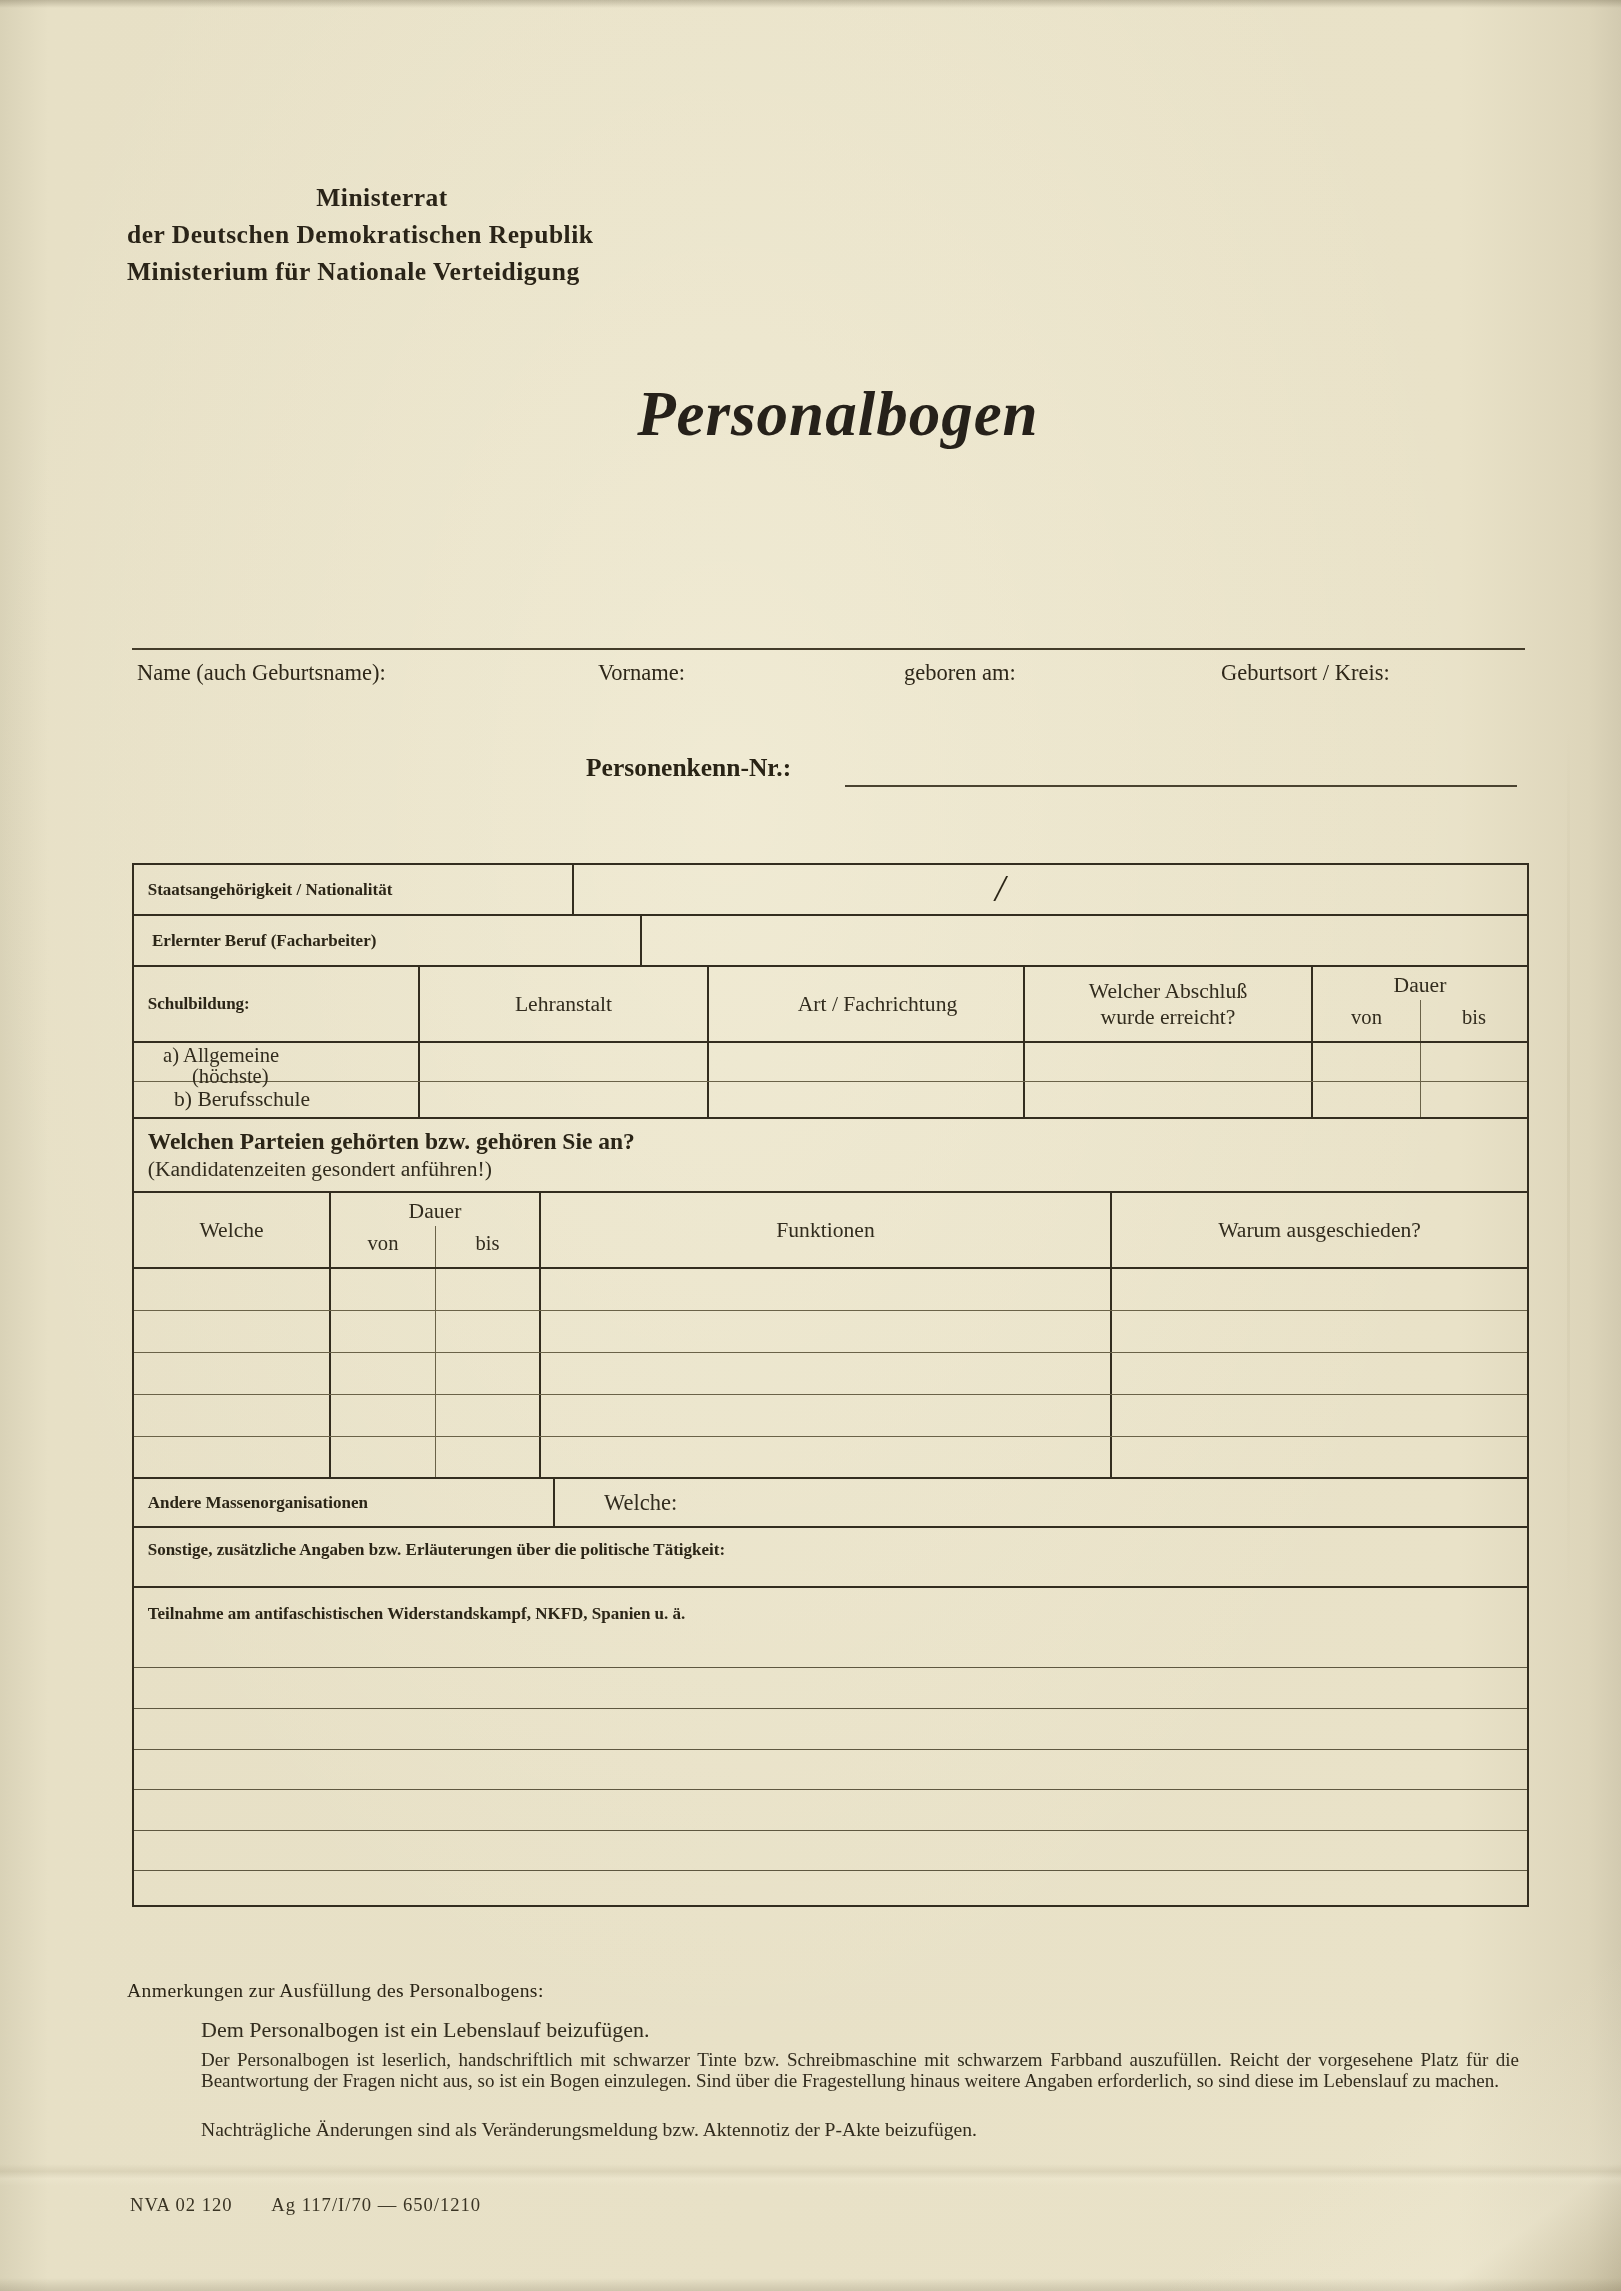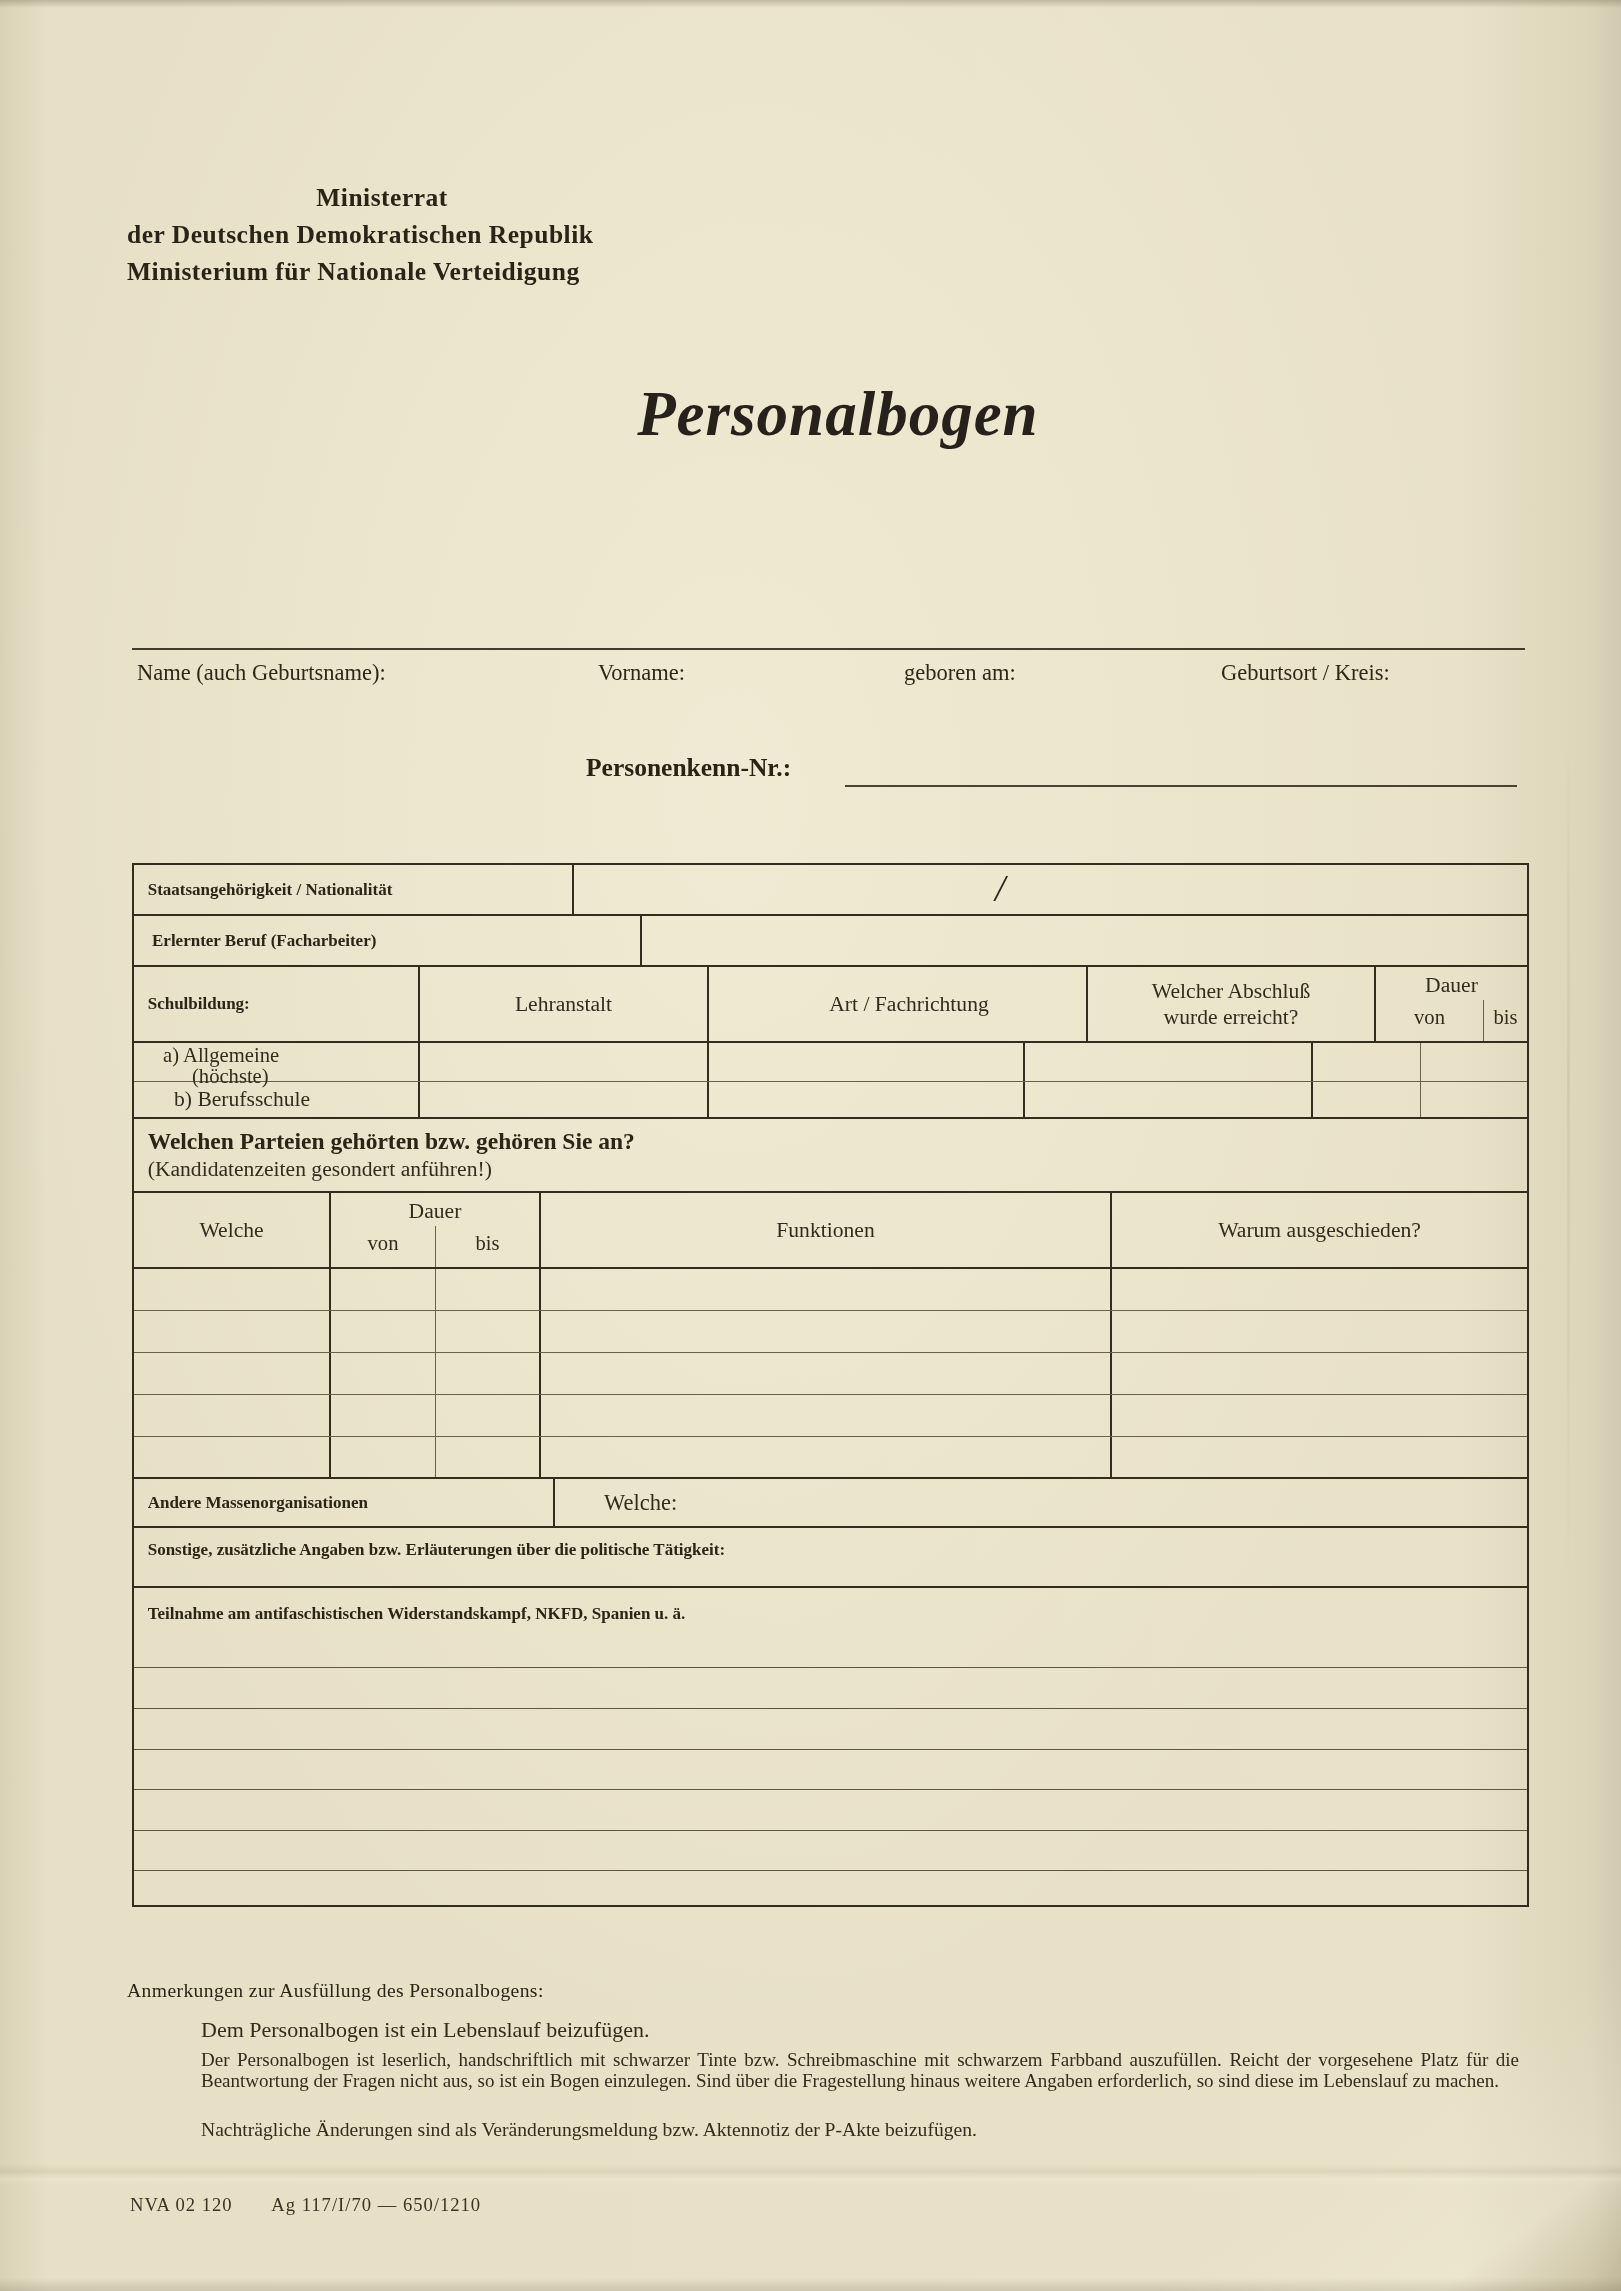--- a/index.html
+++ b/index.html
@@ -51,21 +51,21 @@
   .t-rowA .c-value{flex:1;position:relative;}
   .slash{position:absolute;left:421px;top:2px;font-size:37px;font-style:italic;color:#2b2517;}
 
   .t-rowB{height:51px;border-bottom:2.9px solid #332d1f;}
   .t-rowB .c-label{width:508px;border-right:2px solid #332d1f;padding-left:18px;}
   .t-rowB .c-value{flex:1;}
 
   .t-rowC{height:76px;border-bottom:2.9px solid #332d1f;}
   .t-rowC .c1{width:286px;border-right:2px solid #332d1f;padding-left:13.7px;}
   .t-rowC .c2{width:289px;border-right:2px solid #332d1f;justify-content:center;text-align:center;}
-  .t-rowC .c3{width:379px;border-right:2px solid #332d1f;justify-content:center;text-align:center;padding-left:23px;}
+  .t-rowC .c3{width:316px;border-right:2px solid #332d1f;justify-content:center;text-align:center;padding-left:23px;}
   .t-rowC .c4{width:288px;border-right:2.9px solid #332d1f;justify-content:center;text-align:center;flex-direction:column;line-height:26.5px;}
   .t-rowC .c5{flex:1;flex-direction:column;align-items:stretch;}
   .dauer-top{text-align:center;padding-top:5.9px;font-size:21.6px;color:#322c1e;}
   .dauer-sub{flex:1;display:flex;margin-top:2px;}
   .dauer-sub .von{width:108px;border-right:1px solid #6a6248;text-align:center;font-size:20.6px;color:#322c1e;padding-top:5.9px;}
   .dauer-sub .bis{flex:1;text-align:center;font-size:20.6px;color:#322c1e;padding-top:5.9px;}
 
   .t-rowD{height:39px;border-bottom:1px solid #6a6248;}
   .t-rowE{height:37px;border-bottom:2.9px solid #332d1f;}
   .sch-c1{width:286px;border-right:2px solid #332d1f;}

